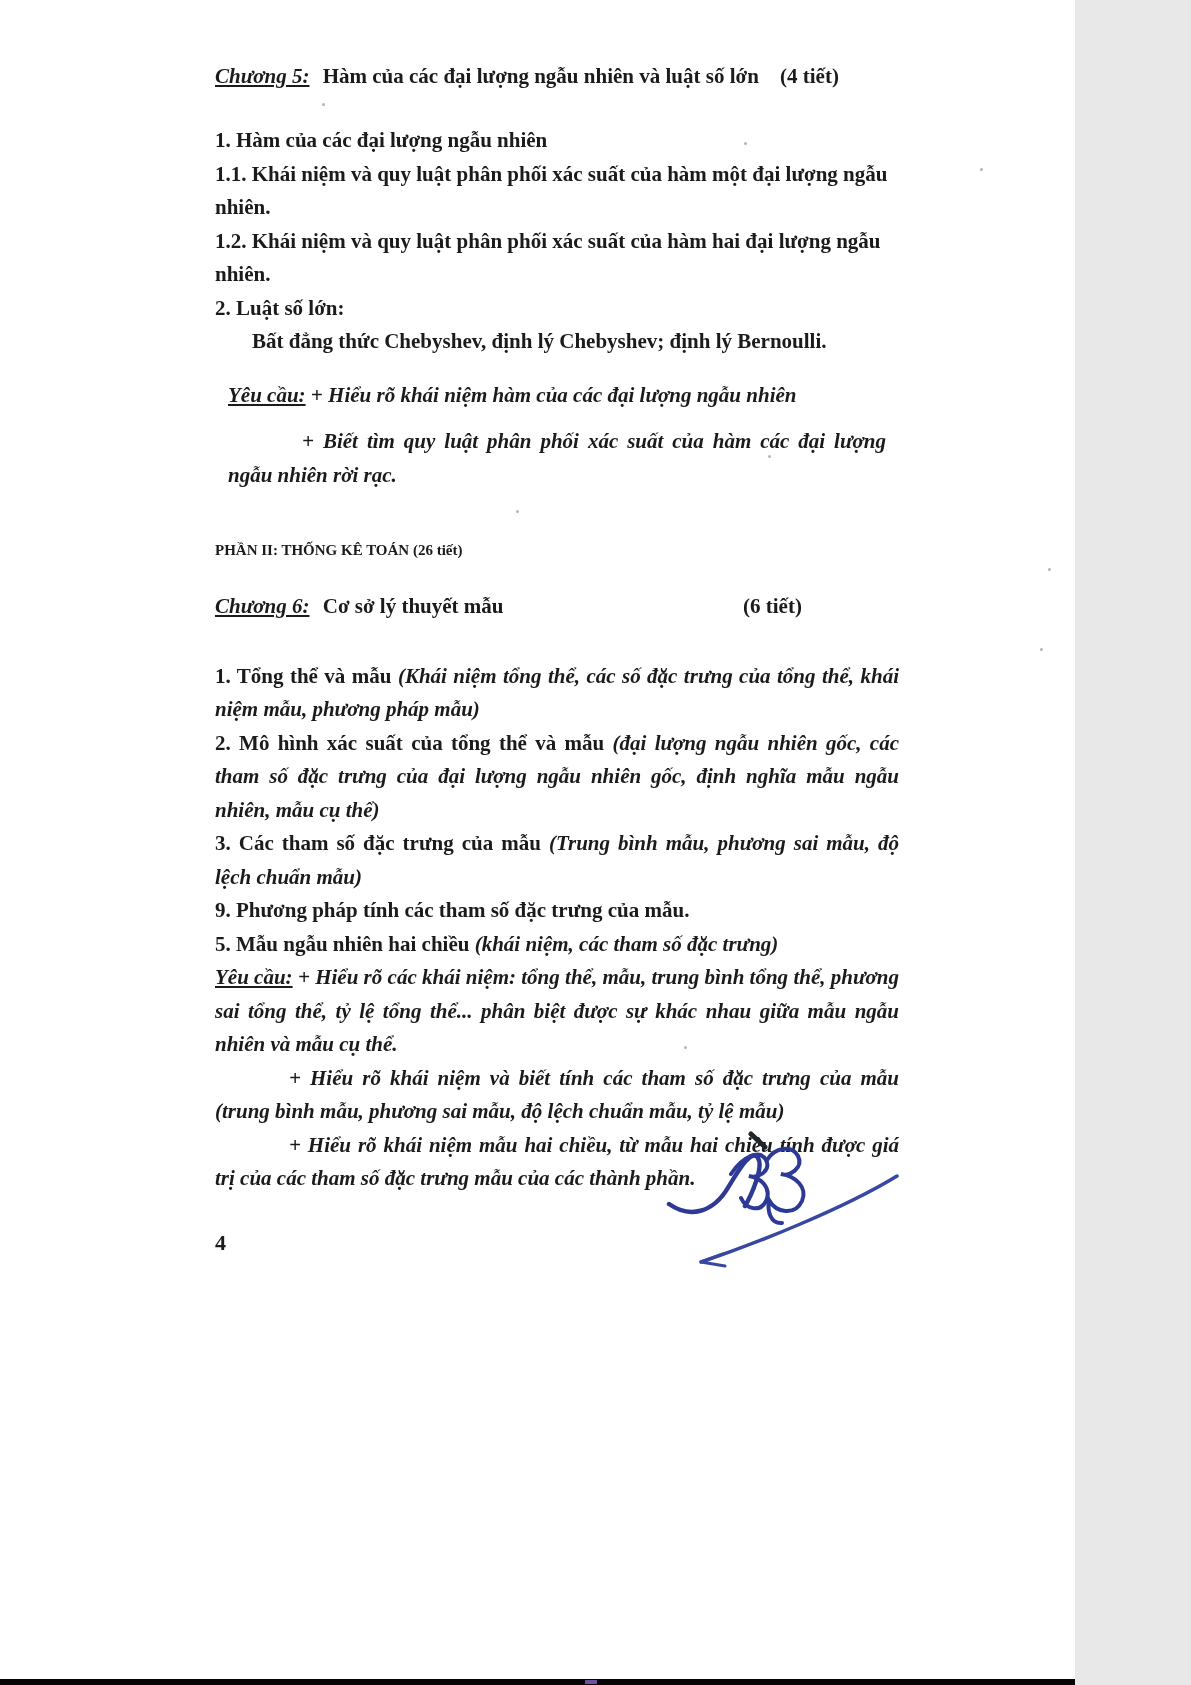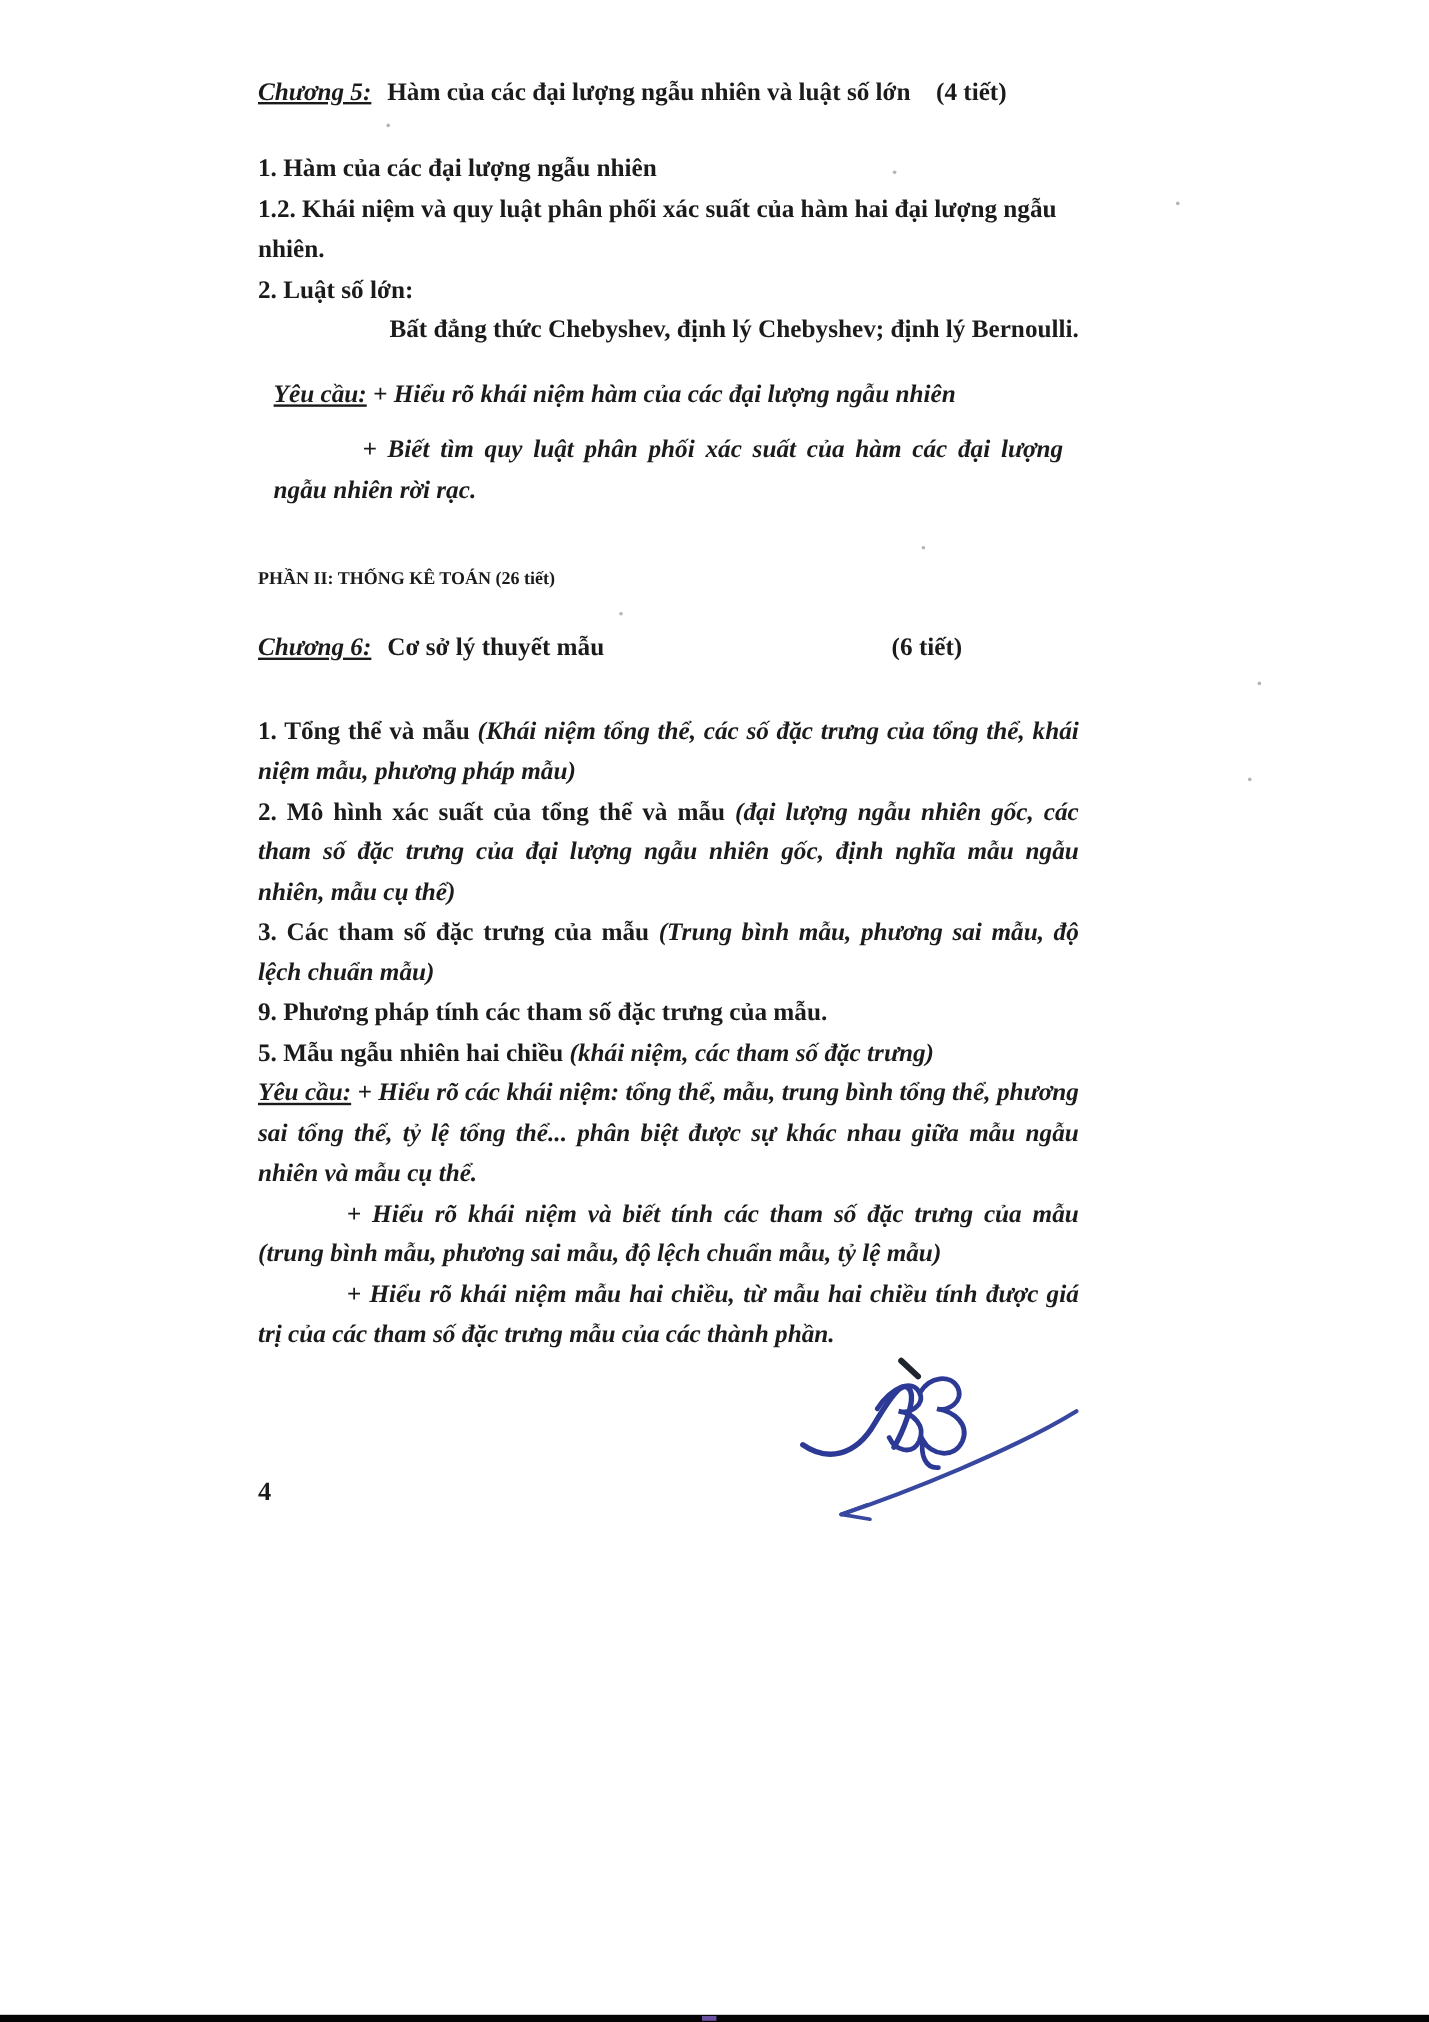--- a/index.html
+++ b/index.html
@@ -1,36 +1,36 @@
 <!DOCTYPE html>
 <html><head>
 <meta charset="utf-8">
 <style>
   html,body{margin:0;padding:0;background:#e8e8e8;}
   .page{
     position:relative;
-    width:1191px;height:1685px;
+    width:1075px;height:1685px;
     background:#ffffff;
     overflow:hidden;
     font-family:"Liberation Serif", serif;
     color:#1b1b1b;
   }
   .content{
     position:absolute;left:215px;top:60px;width:684px;
     font-size:21px;font-weight:700;line-height:33.5px;
   }
   .heading-row{position:relative;height:34px;white-space:nowrap;}
   .ch-label{font-style:italic;text-decoration:underline;}
   .ch-title{margin-left:8px;}
   .duration{position:absolute;top:0;}
   .dur5{left:565px;}
   .dur6{left:528px;}
   .h5-row{margin-bottom:30px;}
   .outline p{margin:0;}
-  .sub-item{padding-left:37px;text-align:right;}
+  .sub-item{padding-left:37px;}
   .req-block{margin-top:20px;}
   .req{font-style:italic;margin:13px;text-align:justify;}
   .req-first{text-align:left;}
   .req-label{text-decoration:underline;}
   .req-indent{text-indent:74px;}
   .part2{margin-top:42px;font-size:15px;white-space:nowrap;}
   .h6-row{margin-top:22px;}
   .body6{margin-top:36px;}
   .body6 p{margin:0;text-align:justify;}
   .detail{font-style:italic;}
@@ -48,20 +48,21 @@
   <div class="content">
 
     <div class="heading-row h5-row">
       <span class="ch-label">Chương 5:</span>
       <span class="ch-title">Hàm của các đại lượng ngẫu nhiên và luật số lớn</span>
       <span class="duration dur5">(4 tiết)</span>
     </div>
 
     <div class="outline">
       <p>1. Hàm của các đại lượng ngẫu nhiên</p>
+      <p>1.1. Khái niệm và quy luật phân phối xác suất của hàm một đại lượng ngẫu nhiên.</p>
       <p>1.2. Khái niệm và quy luật phân phối xác suất của hàm hai đại lượng ngẫu nhiên.</p>
       <p>2. Luật số lớn:</p>
       <p class="sub-item">Bất đẳng thức Chebyshev, định lý Chebyshev; định lý Bernoulli.</p>
     </div>
 
     <div class="req-block">
       <p class="req req-first"><span class="req-label">Yêu cầu:</span><span> + Hiểu rõ khái niệm hàm của các đại lượng ngẫu nhiên</span></p>
       <p class="req req-indent">+ Biết tìm quy luật phân phối xác suất của hàm các đại lượng ngẫu nhiên rời rạc.</p>
     </div>
 

